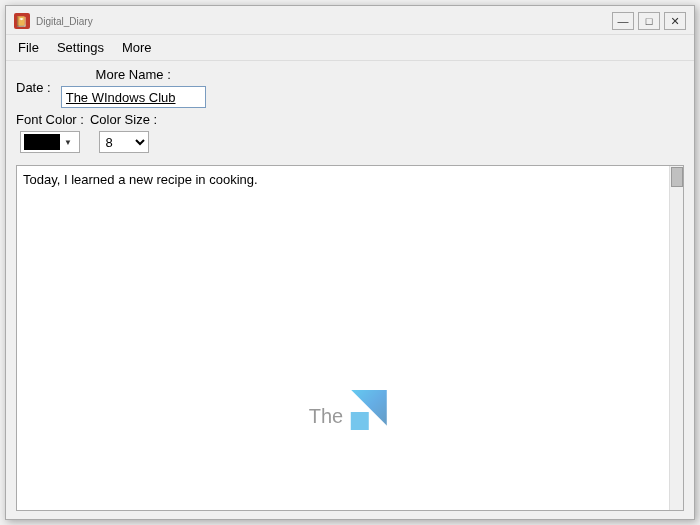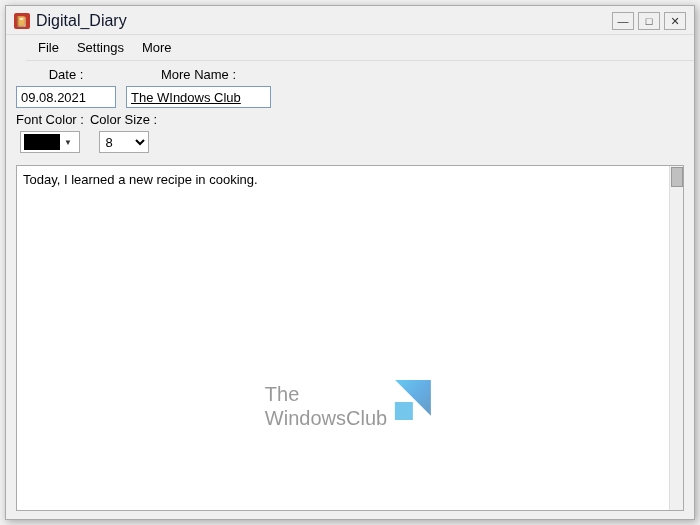--- a/index.html
+++ b/index.html
@@ -52,23 +52,23 @@
       background: #c0392b;
       border-radius: 2px;
       display: flex;
       align-items: center;
       justify-content: center;
       font-size: 10px;
       color: white;
     }
 
     .title-text {
-      font-size: 16px;
+      font-size: 10px;
       font-weight: normal;
-      color: #0f172a;
+      color: #737373;
     }
 
     .title-controls {
       display: flex;
       gap: 4px;
     }
 
     .title-btn {
       width: 22px;
       height: 18px;
@@ -81,21 +81,20 @@
       font-size: 11px;
       color: #333;
     }
 
     .menu-bar {
       padding: 2px 4px;
       display: flex;
       gap: 2px;
       border-bottom: 1px solid #ddd;
       background: #f0f0f0;
-      margin-left: 20px;
     }
 
     .menu-item {
       padding: 3px 8px;
       font-size: 13px;
       cursor: pointer;
       color: #000;
     }
 
     .field-group {
@@ -300,21 +299,20 @@
     <div class="menu-item">File</div>
     <div class="menu-item">Settings</div>
     <div class="menu-item">More</div>
   </div>
 
   <div class="toolbar-section">
     <div class="toolbar-line1">
 
       <div class="field-group">
         <span class="field-label">Date :</span>
-        <input class="field-input date-input" type="text" value="09.08.2021" style="">
       </div>
 
       <div class="field-group">
         <span class="field-label">More Name :</span>
         <input class="field-input username-input" type="text" value="The WIndows Club" style="">
       </div>
 
     </div>
 
     <div class="toolbar-line2">
@@ -347,21 +345,20 @@
   </div>
 
   <div class="content-area">
     <div class="diary-textarea-wrapper">
       <textarea class="diary-textarea" style="">Today, I learned a new recipe in cooking.</textarea>
       
       
       <div class="watermark">
         <div class="watermark-text">
           <span>The</span><br>
-          <span>WindowsClub</span>
         </div>
         <div class="watermark-logo">
           <div class="logo-blue"></div>
           <div class="logo-accent"></div>
         </div>
       </div>
 
       
       <div class="scrollbar-hint">
         <div class="scrollbar-thumb"></div>

